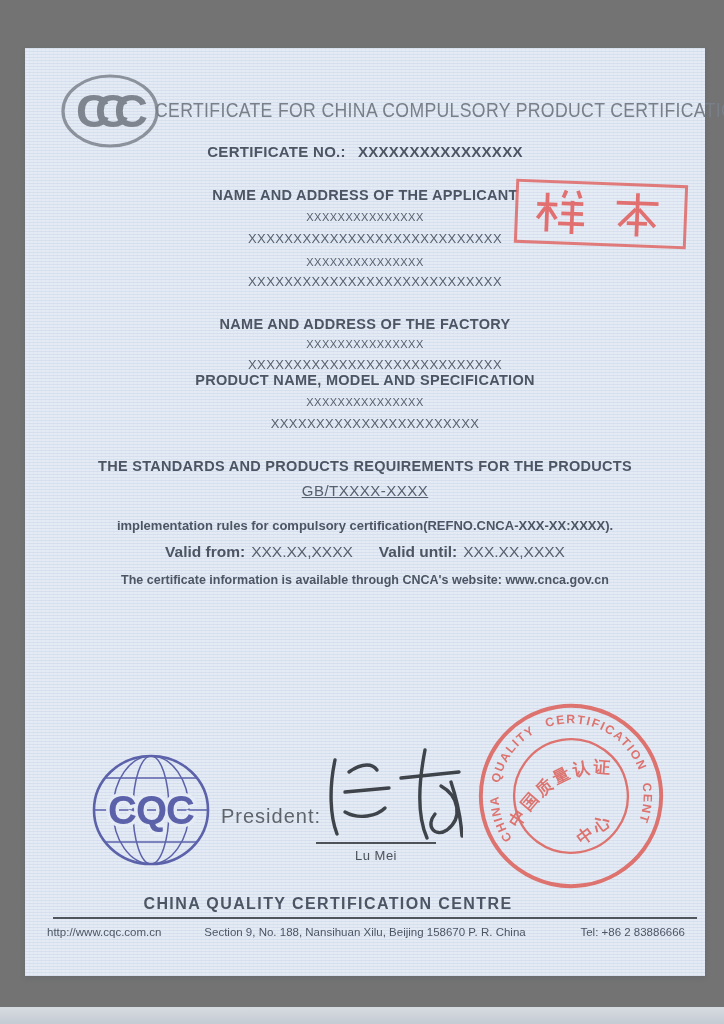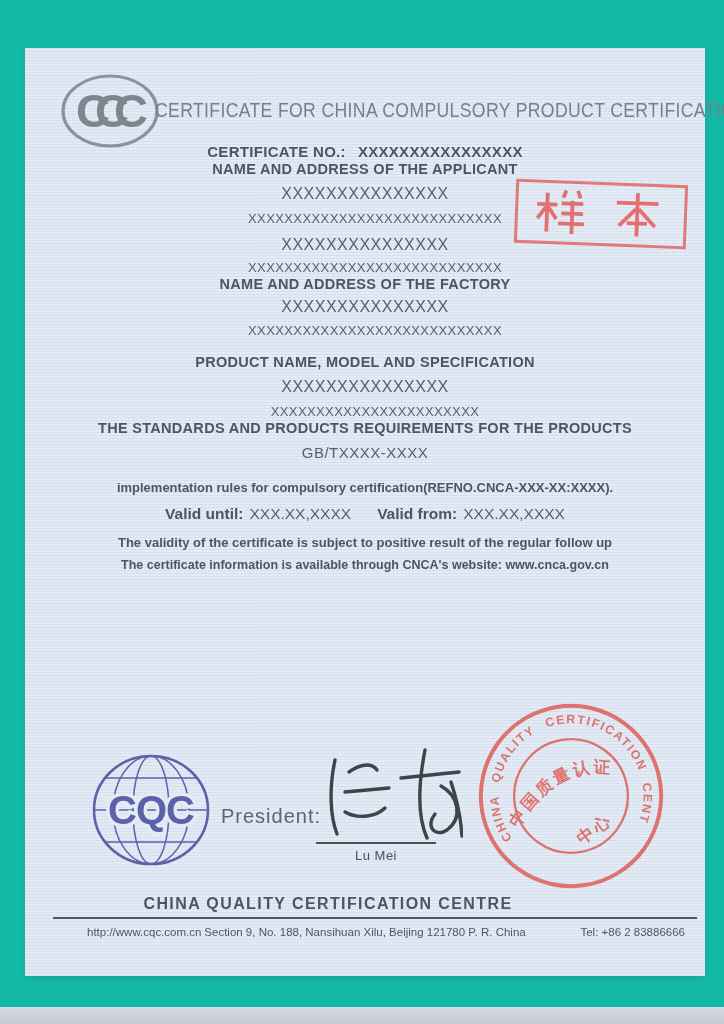--- a/index.html
+++ b/index.html
@@ -1,41 +1,41 @@
 <!DOCTYPE html>
 <html><head>
 <meta charset="utf-8">
 <style>
   * { margin:0; padding:0; box-sizing:border-box; }
   body { background:#ffffff; font-family:"Liberation Sans", sans-serif; }
-  .page { position:relative; width:724px; height:1024px; background:#14b8a6; overflow:hidden; }
+  .page { position:relative; width:724px; height:1024px; background:#737373; overflow:hidden; }
   .bottom-band { position:absolute; left:0; bottom:0; width:100%; height:17px;
                  background:linear-gradient(#d6dbe1,#c5cbd3); }
   .paper {
     position:absolute; left:25px; top:48px; width:680px; height:928px;
     background-color:#e4ebf5;
     background-image:
       repeating-linear-gradient(0deg, rgba(148,171,203,.17) 0 1px, rgba(0,0,0,0) 1px 3px),
       repeating-linear-gradient(90deg, rgba(148,171,203,.06) 0 1px, rgba(0,0,0,0) 1px 4px);
     box-shadow:0 2px 5px rgba(60,70,90,.18);
   }
   
   .ccc-logo { position:absolute; left:34px; top:24px; width:102px; height:78px; }
   .title { position:absolute; left:130px; top:50px; font-size:21px; color:#787f88;
            white-space:nowrap; letter-spacing:.4px; transform:scaleX(.84); transform-origin:0 50%; }
   
   .flow { position:absolute; left:0; top:0; width:100%; padding-top:95px; text-align:center; color:#4c5564; }
   .certno { font-weight:bold; font-size:15px; letter-spacing:.3px; }
   .certno .val { margin-left:12px; }
   .sec-h { font-weight:bold; font-size:14.5px; letter-spacing:.3px; }
-  .x1 { font-size:16px; letter-spacing:.5px; color:#57606f; }
+  .x1 { font-size:11px; letter-spacing:.5px; color:#57606f; }
   .x2 { font-size:13px; letter-spacing:.4px; color:#57606f;margin-left:20px; }
-  .mt17{margin-top:1px}.mt16{margin-top:16px}.mt15{margin-top:15px}.mt11{margin-top:11px}
+  .mt17{margin-top:27px}.mt16{}.mt15{margin-top:15px}.mt11{margin-top:11px}
   .mt10{margin-top:10px}.mt8{margin-top:8px}.mt7{margin-top:7px}.mt6{margin-top:6px}.mt18{margin-top:18px}
-  .gb { font-size:15px; letter-spacing:.5px; color:#57606f; }
+  .gb { font-size:15px; letter-spacing:.5px; color:#57606f;text-decoration:underline; }
   .para { font-weight:bold; font-size:13px; line-height:17.5px; }
   .para-r { font-size:12.5px; line-height:16px; font-weight:bold; }
   .valid-row { display:flex; justify-content:center; gap:26px; font-size:15.5px; }
   .valid-row b { font-weight:bold; }
   .valid-row .vval { font-weight:normal; color:#57606f; margin-left:6px; }
   
   .stamp { position:absolute; left:490px; top:134px; width:172px; height:64px;
            border:3px solid rgba(224,95,92,.8); transform:rotate(2.2deg); background:rgba(255,255,255,.06); }
   .stamp svg { position:absolute; left:0; top:0; }
   
@@ -44,21 +44,21 @@
   .sig { position:absolute; left:288px; top:698px; width:150px; height:96px; }
   .sigline { position:absolute; left:291px; top:794px; width:120px; border-top:2px solid #4c5258; }
   .signame { position:absolute; left:291px; top:800px; width:120px; text-align:center;
              font-size:13px; color:#4c5258; letter-spacing:.5px; }
   .seal { position:absolute; left:448px; top:650px; width:196px; height:196px; }
   
   .f-head { position:absolute; left:0; top:847px; width:100%; text-align:center; font-weight:bold;
             font-size:16px; letter-spacing:1.4px; color:#4c5564; transform:translateX(-37px); }
   .f-rule { position:absolute; left:28px; top:869px; width:644px; border-top:2px solid #4f565e; }
   .f-row { position:absolute; left:0; top:878px; width:100%; height:16px; font-size:11.5px; color:#4c5564; }
-  .f-web { position:absolute; left:22px;margin-left:40px; }
+  .f-web { position:absolute; left:22px; }
   .f-addr { position:absolute; left:0; width:100%; text-align:center; }
   .f-tel { position:absolute; right:20px; }
 </style>
 </head>
 <body>
 
 <div class="page">
   <div class="paper">
 
     <svg class="ccc-logo" viewBox="0 0 102 78">
@@ -89,26 +89,25 @@
       <div class="x2 mt8">XXXXXXXXXXXXXXXXXXXXXXX</div>
 
       <div class="sec-h mt17">THE STANDARDS AND PRODUCTS REQUIREMENTS FOR THE PRODUCTS</div>
       <div class="gb mt8">GB/TXXXX-XXXX</div>
 
       <div class="para mt18">
         <div>implementation rules for compulsory certification(REFNO.CNCA-XXX-XX:XXXX).</div>
       </div>
 
       <div class="valid-row mt8">
+        <span><b>Valid from:</b><span class="vval">XXX.XX,XXXX</span></span>
         <span><b>Valid until:</b><span class="vval">XXX.XX,XXXX</span></span>
-        <span><b>Valid from:</b><span class="vval">XXX.XX,XXXX</span></span>
       </div>
 
       <div class="para mt11">
-        <div>The validity of the certificate is subject to positive result of the regular follow up</div>
       </div>
 
       <div class="para-r mt6">The certificate information is available through CNCA's website: www.cnca.gov.cn</div>
     </div>
 
     <div class="stamp" role="img" aria-label="样本">
       <svg width="166" height="58" viewBox="0 0 166 58">
         <g stroke="#e25f5f" stroke-width="5.2" fill="none" opacity=".88">
 
           <g transform="translate(16,4) scale(0.72)">
@@ -180,20 +179,20 @@
         </text>
         <text font-family="DejaVu Sans, sans-serif" font-weight="bold" font-size="17" fill="#dd5f58" letter-spacing="3">
           <textPath href="#innerArcB" startOffset="6">中心</textPath>
         </text>
       </g>
     </svg>
 
     <div class="f-head">CHINA QUALITY CERTIFICATION CENTRE</div>
     <div class="f-rule"></div>
     <div class="f-row">
-      <span class="f-addr">Section 9,  No. 188, Nansihuan Xilu, Beijing  121780 P. R. China</span>
+      <span class="f-addr">Section 9,  No. 188, Nansihuan Xilu, Beijing  158670 P. R. China</span>
       <span class="f-web">http://www.cqc.com.cn</span>
       <span class="f-tel">Tel: +86 2 83886666</span>
     </div>
   </div>
 
   <div class="bottom-band"></div>
 </div>
 
 </body></html>

